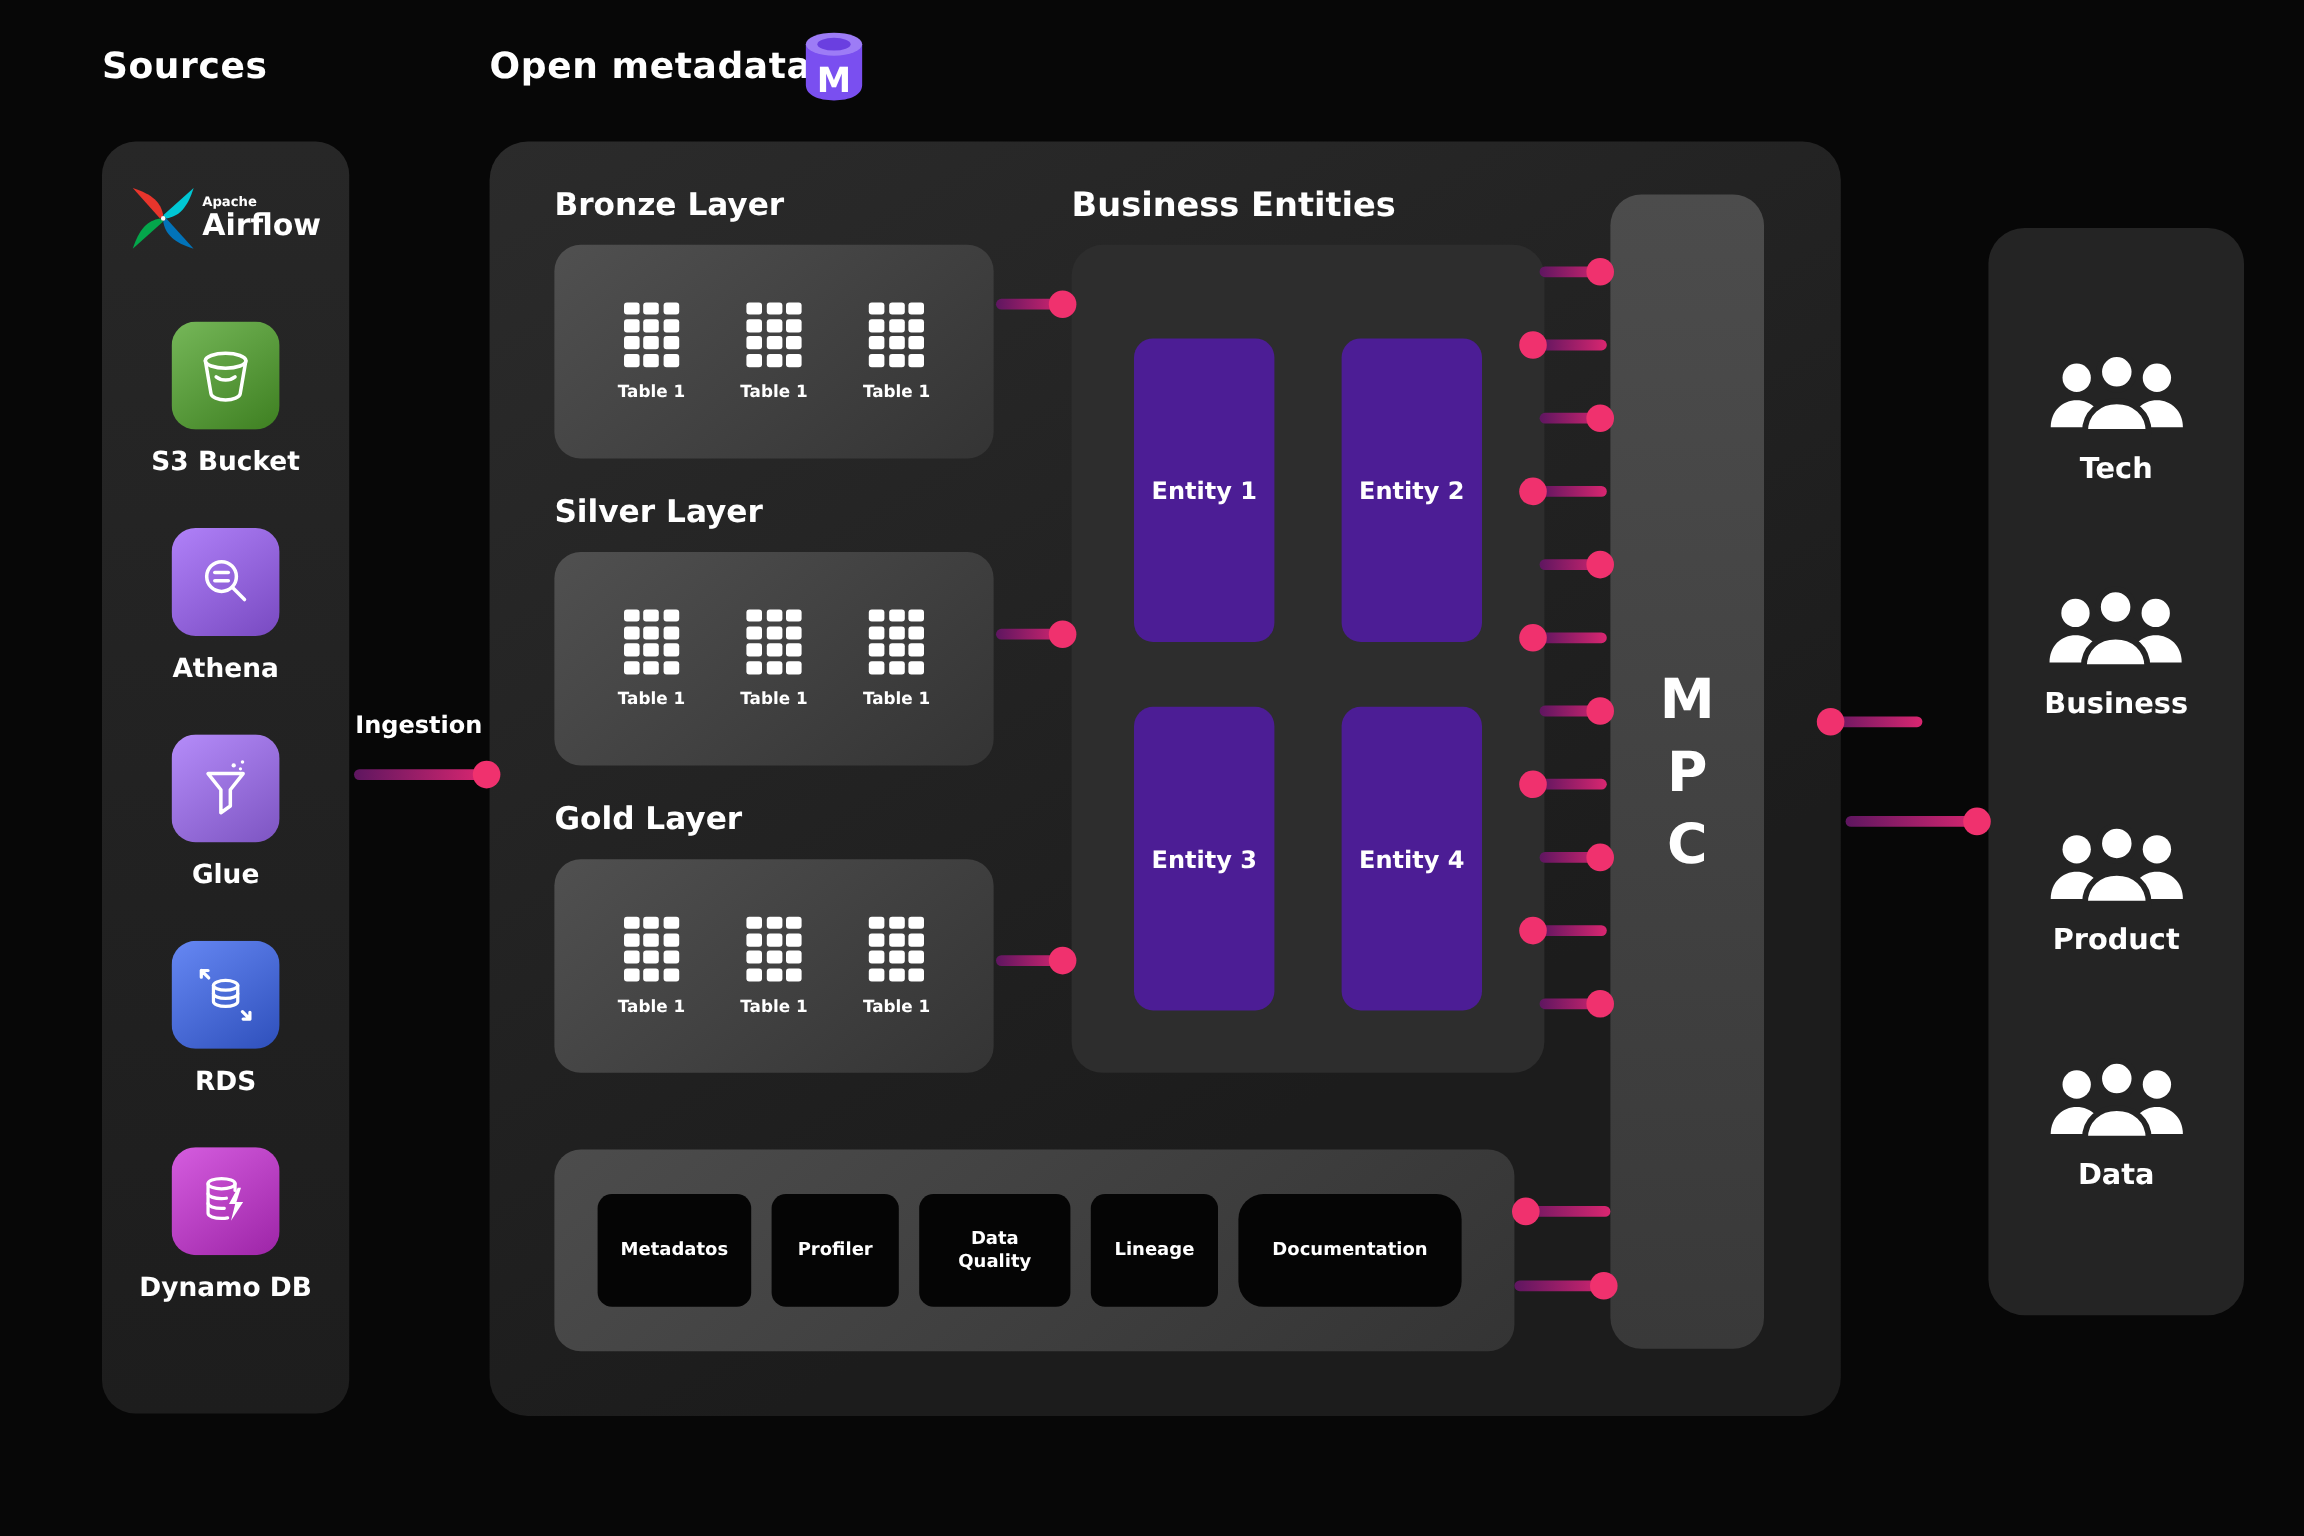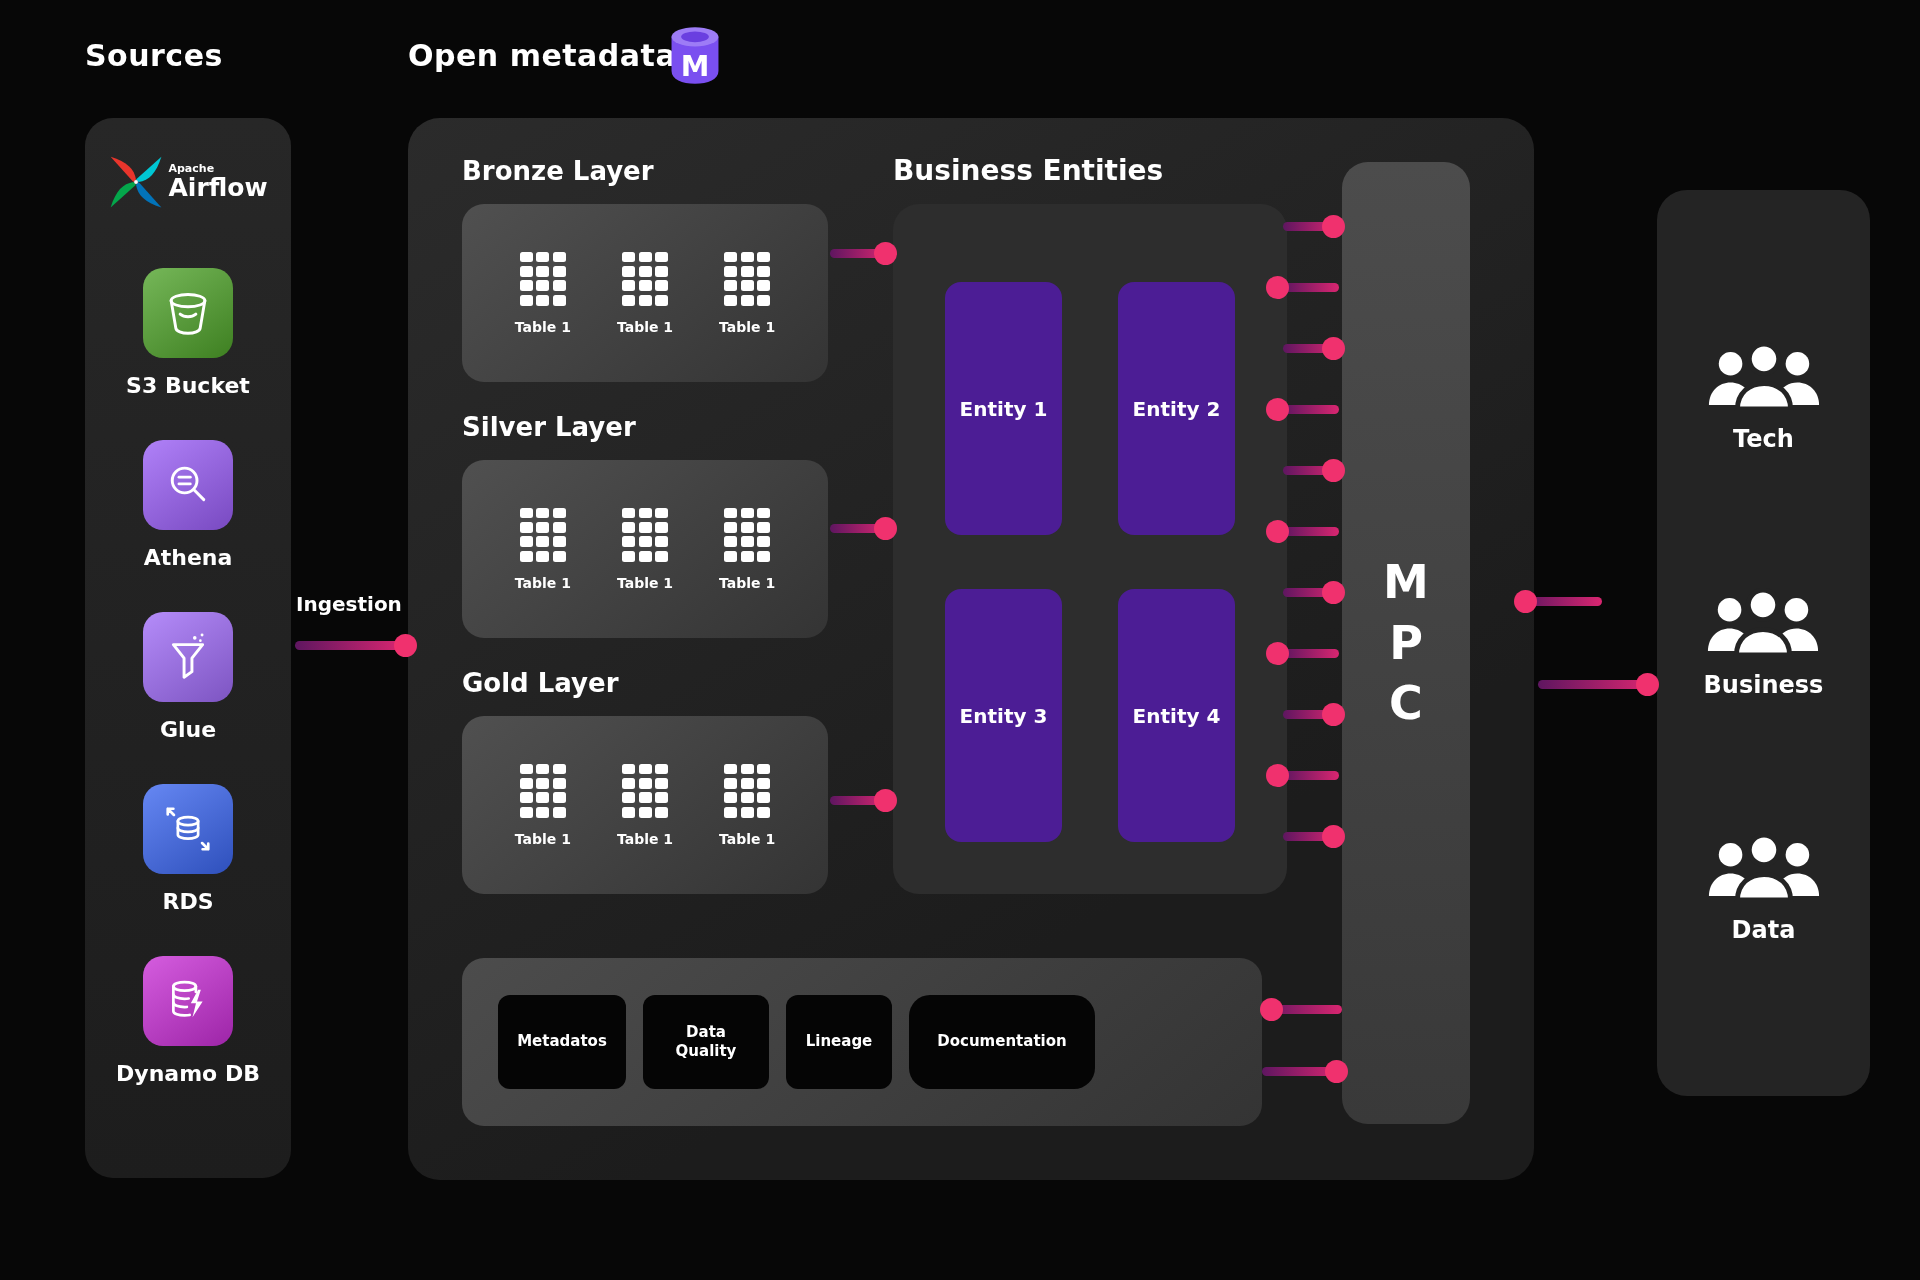--- a/index.html
+++ b/index.html
@@ -356,20 +356,23 @@
 
     <div class="mpc-panel">
       <div class="mpc-letter">M</div>
       <div class="mpc-letter">P</div>
       <div class="mpc-letter">C</div>
     </div>
 
     <div class="toolbar">
       <div class="tool-btn tb-1">
           <span>Metadatos</span>
+        </div>
+      <div class="tool-btn tb-2">
+          <span>Profiler</span>
         </div>
       <div class="tool-btn tb-3">
           <span>Data Quality</span>
         </div>
       <div class="tool-btn tb-4">
           <span>Lineage</span>
         </div>
       <div class="tool-btn tb-5">
           <span>Documentation</span>
         </div>
@@ -447,17 +450,30 @@
       <svg viewBox="0 0 120 76" width="118" height="75">
         <g fill="#fff">
           <circle cx="26" cy="22" r="12"></circle>
             <path d="M4 64 c0-14 10-23 22-23 s22 9 22 23 z"></path>
           <circle cx="94" cy="22" r="12"></circle>
             <path d="M72 64 c0-14 10-23 22-23 s22 9 22 23 z"></path>
           <circle cx="60" cy="17" r="15" stroke="#242424" stroke-width="5"></circle>
           <path d="M33 68 c0-16 12-26 27-26 s27 10 27 26 z" stroke="#242424" stroke-width="5"></path>
         </g>
       </svg>
+      <div class="consumer-label">Product</div>
+    </div>
+    <div class="consumer">
+      <svg viewBox="0 0 120 76" width="118" height="75">
+        <g fill="#fff">
+          <circle cx="26" cy="22" r="12"></circle>
+            <path d="M4 64 c0-14 10-23 22-23 s22 9 22 23 z"></path>
+          <circle cx="94" cy="22" r="12"></circle>
+            <path d="M72 64 c0-14 10-23 22-23 s22 9 22 23 z"></path>
+          <circle cx="60" cy="17" r="15" stroke="#242424" stroke-width="5"></circle>
+          <path d="M33 68 c0-16 12-26 27-26 s27 10 27 26 z" stroke="#242424" stroke-width="5"></path>
+        </g>
+      </svg>
       <div class="consumer-label">Data</div>
     </div>
   </aside>
 
 </div>
 
 </body></html>

